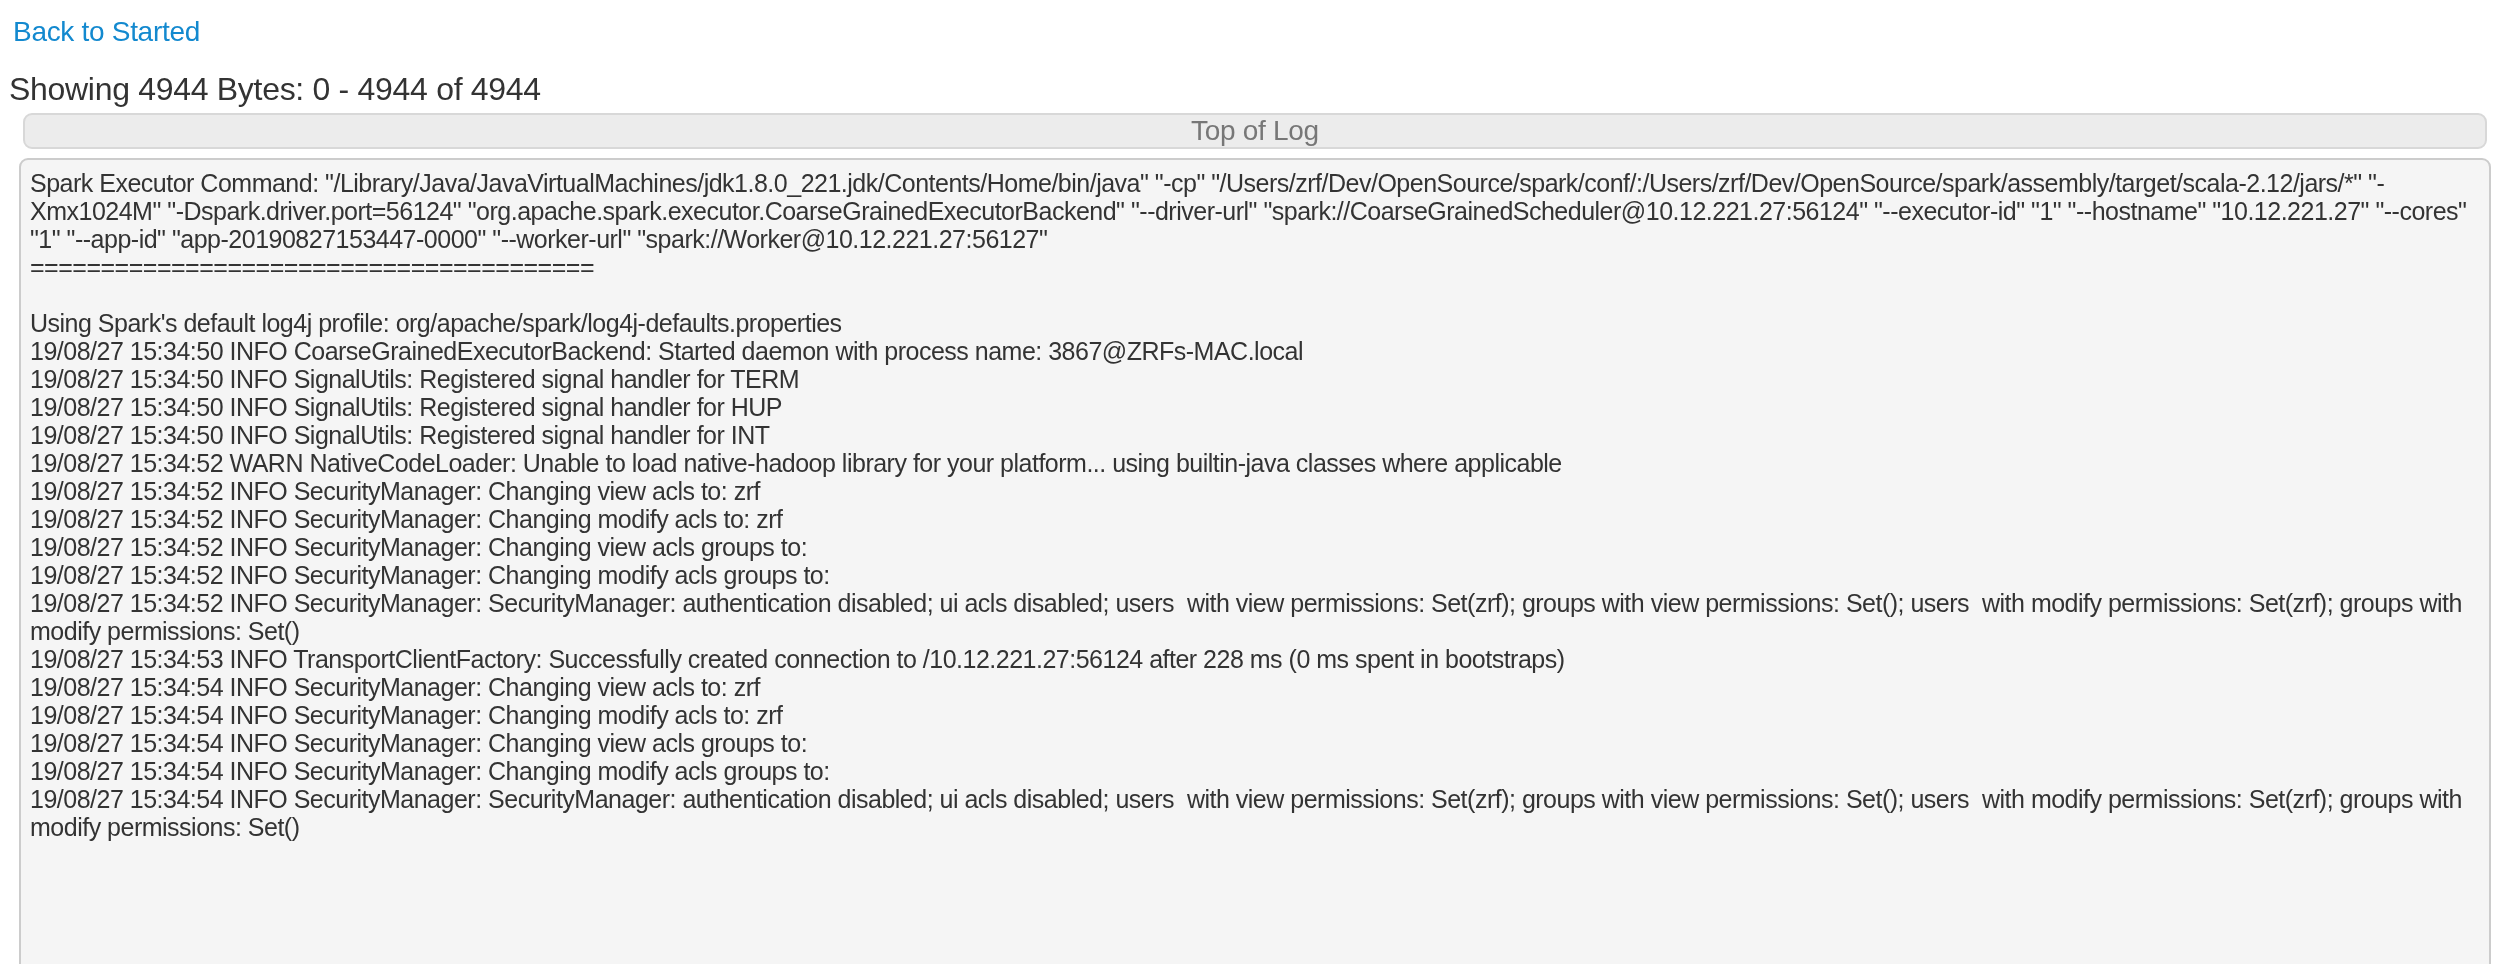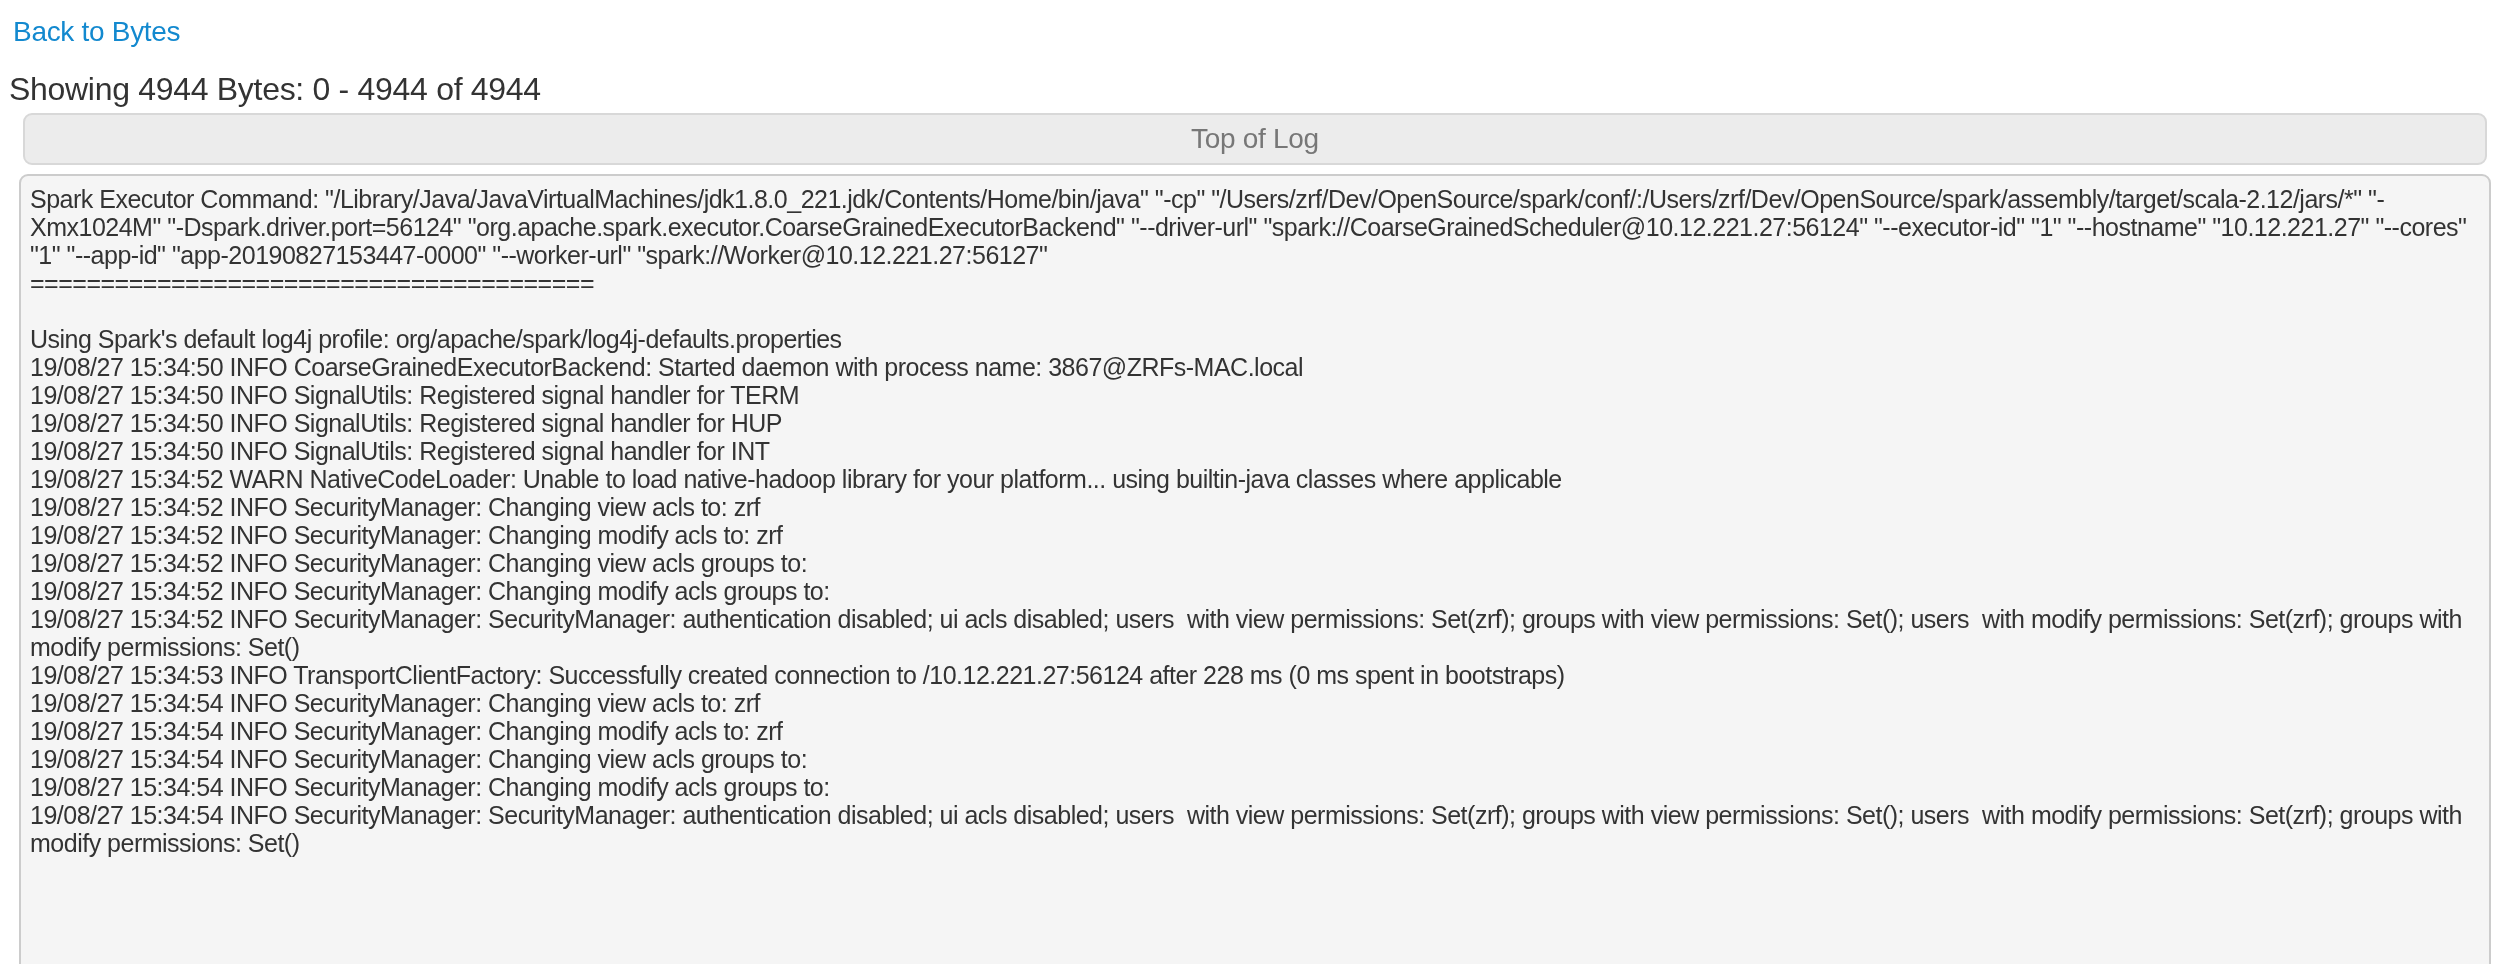--- a/index.html
+++ b/index.html
@@ -36,21 +36,21 @@
     margin:25px 0 0 0;
     font-size:32px;
     line-height:32px;
     letter-spacing:-0.3px;
     color:var(--body-text,#333);
   }
   .log-header-btn{
     display:block;
     width:calc(100% - 28px);
     margin:8px 14px 0 14px;
-    height:52px;
+    height:36px;
     background:var(--header-bar-bg,#ececec);
     border:2px solid var(--header-bar-border,#d8d8d8);
     border-radius:9px;
     color:var(--header-text,#777);
     font-family:inherit;
     font-size:28px;
     letter-spacing:-0.3px;
     text-align:center;
     padding:0;
     cursor:default;
@@ -73,21 +73,21 @@
     color:var(--body-text,#333);
     white-space:pre-wrap;
     word-wrap:break-word;
   }
 </style>
 </head>
 <body>
 
 
 
-<a class="back-link">Back to Bytes</a>
+<a class="back-link">Back to Started</a>
 
 <p class="byte-range">Showing 4944 Bytes: 0 - 4944 of 4944</p>
 
 <button type="button" class="log-header-btn">Top of Log</button>
 
 <div class="log-box">
   <pre class="log-pre">Spark Executor Command: "/Library/Java/JavaVirtualMachines/jdk1.8.0_221.jdk/Contents/Home/bin/java" "-cp" "/Users/zrf/Dev/OpenSource/spark/conf/:/Users/zrf/Dev/OpenSource/spark/assembly/target/scala-2.12/jars/*" "-Xmx1024M" "-Dspark.driver.port=56124" "org.apache.spark.executor.CoarseGrainedExecutorBackend" "--driver-url" "spark://CoarseGrainedScheduler@10.12.221.27:56124" "--executor-id" "1" "--hostname" "10.12.221.27" "--cores" "1" "--app-id" "app-20190827153447-0000" "--worker-url" "spark://Worker@10.12.221.27:56127"
 ========================================
 
 Using Spark's default log4j profile: org/apache/spark/log4j-defaults.properties

